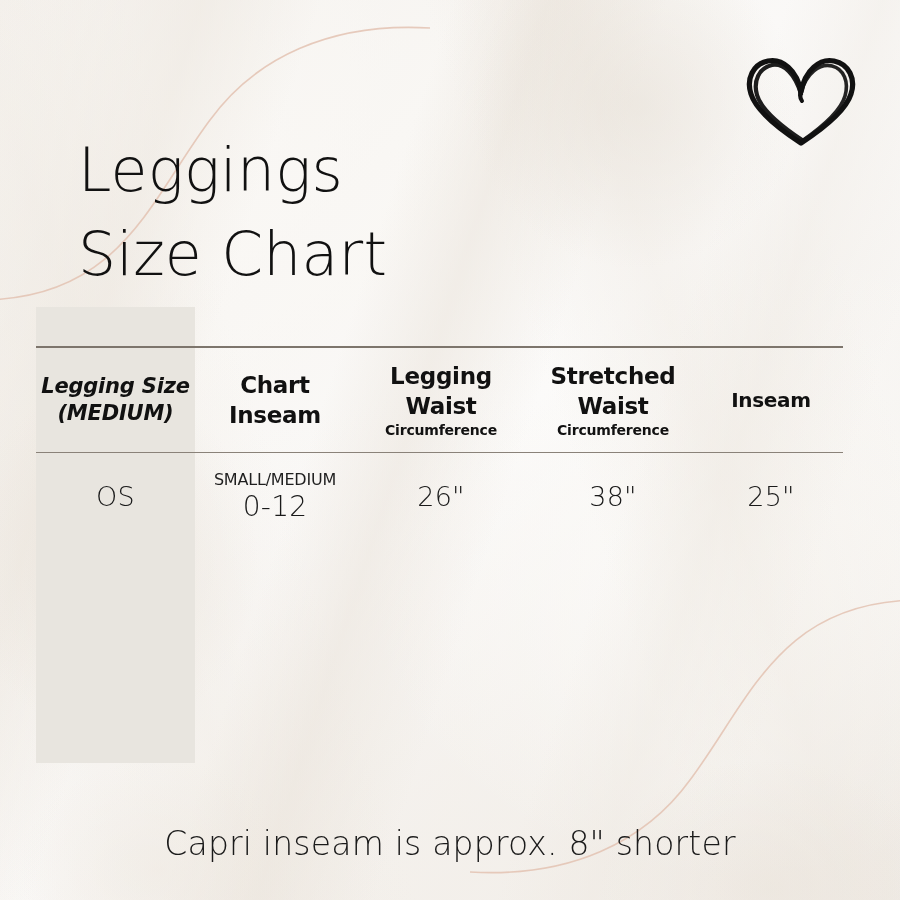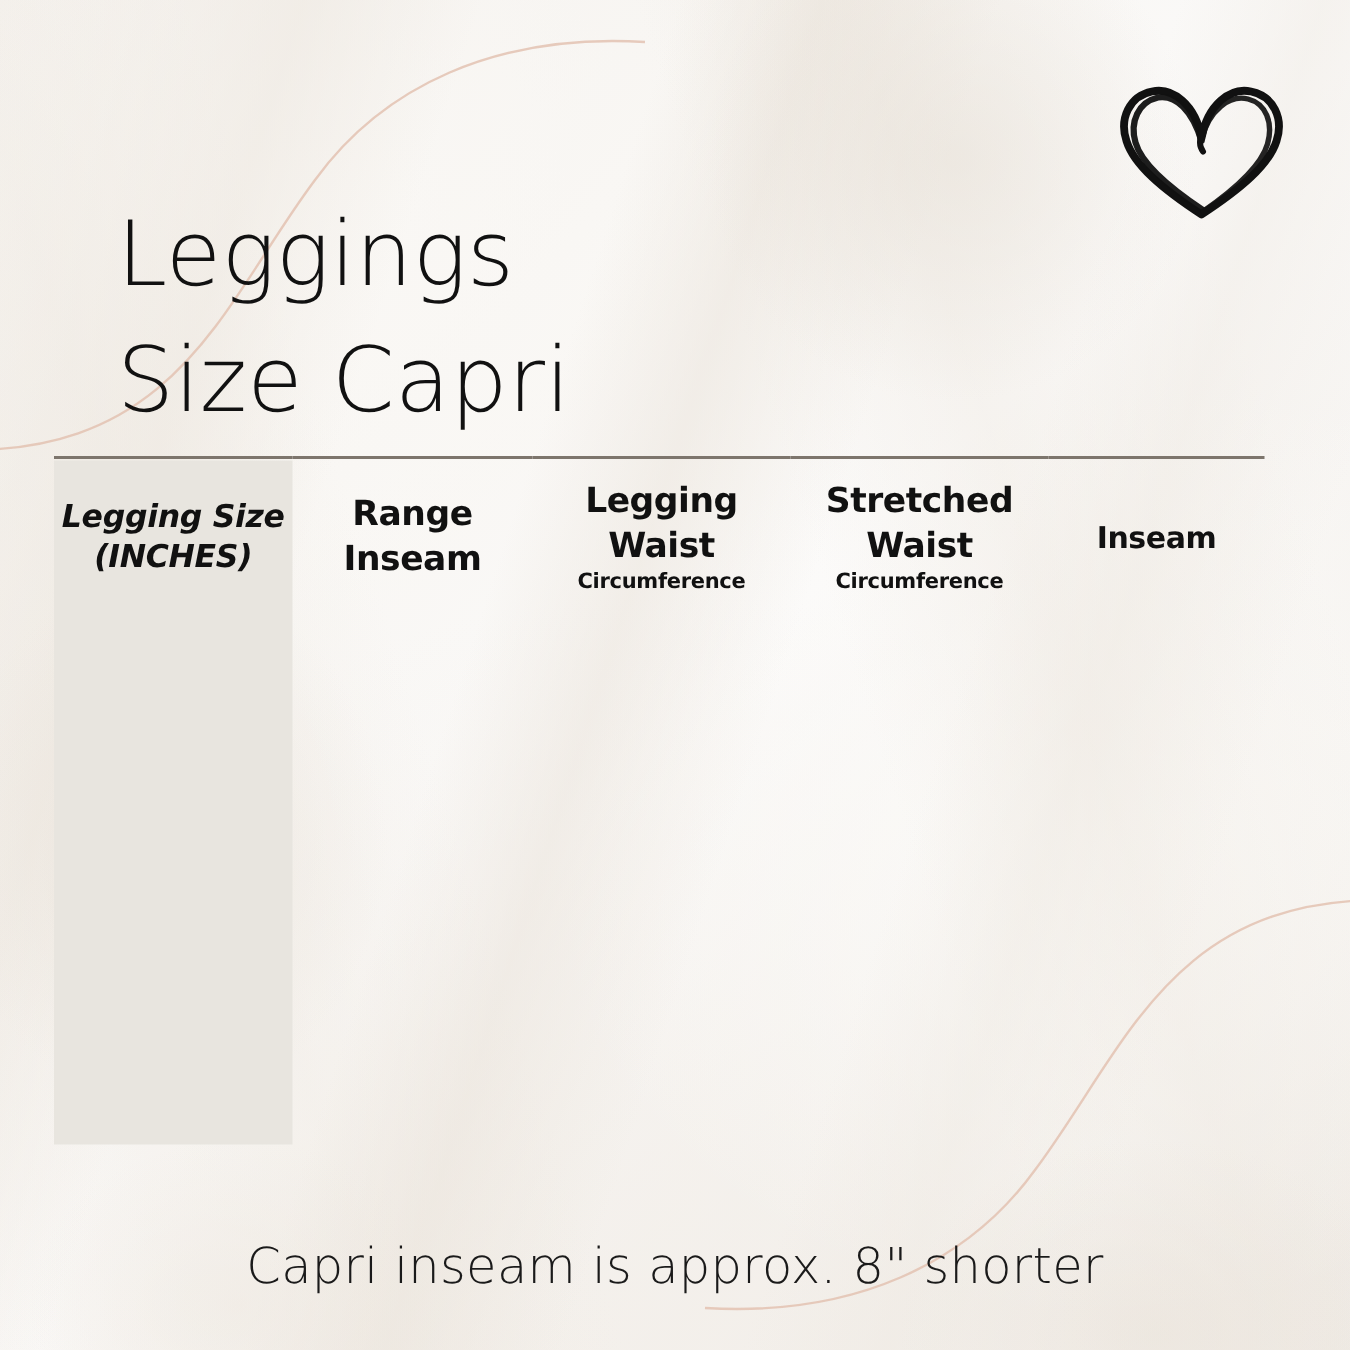--- a/index.html
+++ b/index.html
@@ -99,20 +99,21 @@
     position: absolute;
     left: 36px;
     top: 304px;
     width: 807px;
   }
   table#size-table {
     width: 807px;
     border-collapse: collapse;
     table-layout: fixed;
     position: relative;
+    margin-top: 42px;
   }
   
   #col-band {
     position: absolute;
     left: 0px;
     top: 3px;
     width: 159px;
     height: 456px;
     background: #e8e5df;
     z-index: 0;
@@ -237,58 +238,68 @@
       <path d="M59 40 C 55 18, 40 6, 26 9 C 11 12, 4 27, 9 42 C 14 58, 33 74, 59 91
                C 85 74, 104 58, 109 42 C 114 27, 107 12, 92 9 C 78 6, 63 18, 59 40 Z" stroke-width="5.2"></path>
       <path d="M59 42 C 53 22, 42 11, 30 13 C 17 16, 11 29, 15 43 C 19 57, 36 72, 60 88" stroke-width="4.2" opacity="0.95"></path>
       <path d="M59 41 C 64 21, 78 11, 90 14 C 102 17, 107 30, 103 44 C 99 58, 83 73, 60 89" stroke-width="3.6" opacity="0.92"></path>
       <path d="M59 36 C 58 41, 57 45, 60 49" stroke-width="4"></path>
     </g>
   </svg>
 
   <div id="title-block">
     <div class="title-line">Leggings</div>
-    <div class="title-line">Size Capri</div>
+    <div class="title-line">Size Chart</div>
   </div>
 
   <div id="size-table-wrap">
     <div id="col-band"></div>
     <table id="size-table">
       <colgroup>
         <col class="c0">
           <col class="c1">
           <col class="c2">
           <col class="c3">
           <col class="c4">
       </colgroup>
       <thead>
         <tr class="rule-top">
           <th class="hdr hdr-legging">
             <div>Legging Size</div>
-            <div>(INCHES)</div>
+            <div>(MEDIUM)</div>
           </th>
           <th class="hdr hdr-2line">
-            <div>Range</div>
+            <div>Chart</div>
             <div>Inseam</div>
           </th>
           <th class="hdr hdr-2line">
             <div>Legging</div>
             <div>Waist</div>
             <div class="hdr-sub">Circumference</div>
           </th>
           <th class="hdr hdr-2line">
             <div>Stretched</div>
             <div>Waist</div>
             <div class="hdr-sub">Circumference</div>
           </th>
           <th class="hdr hdr-1line">
             <div>Inseam</div>
           </th>
         </tr>
       </thead>
       <tbody>
+        <tr class="rule-mid">
+          <td class="cell-size">OS</td>
+          <td>
+            <div class="cell-range-label">SMALL/MEDIUM</div>
+            <div class="cell-range-value">0-12</div>
+          </td>
+          <td class="cell-meas">26"</td>
+          <td class="cell-meas">38"</td>
+          <td class="cell-meas">25"</td>
+        </tr>
       </tbody>
     </table>
   </div>
 
   <div id="footer-note">Capri inseam is approx. 8" shorter</div>
 
 </div>
 
 </body></html>

